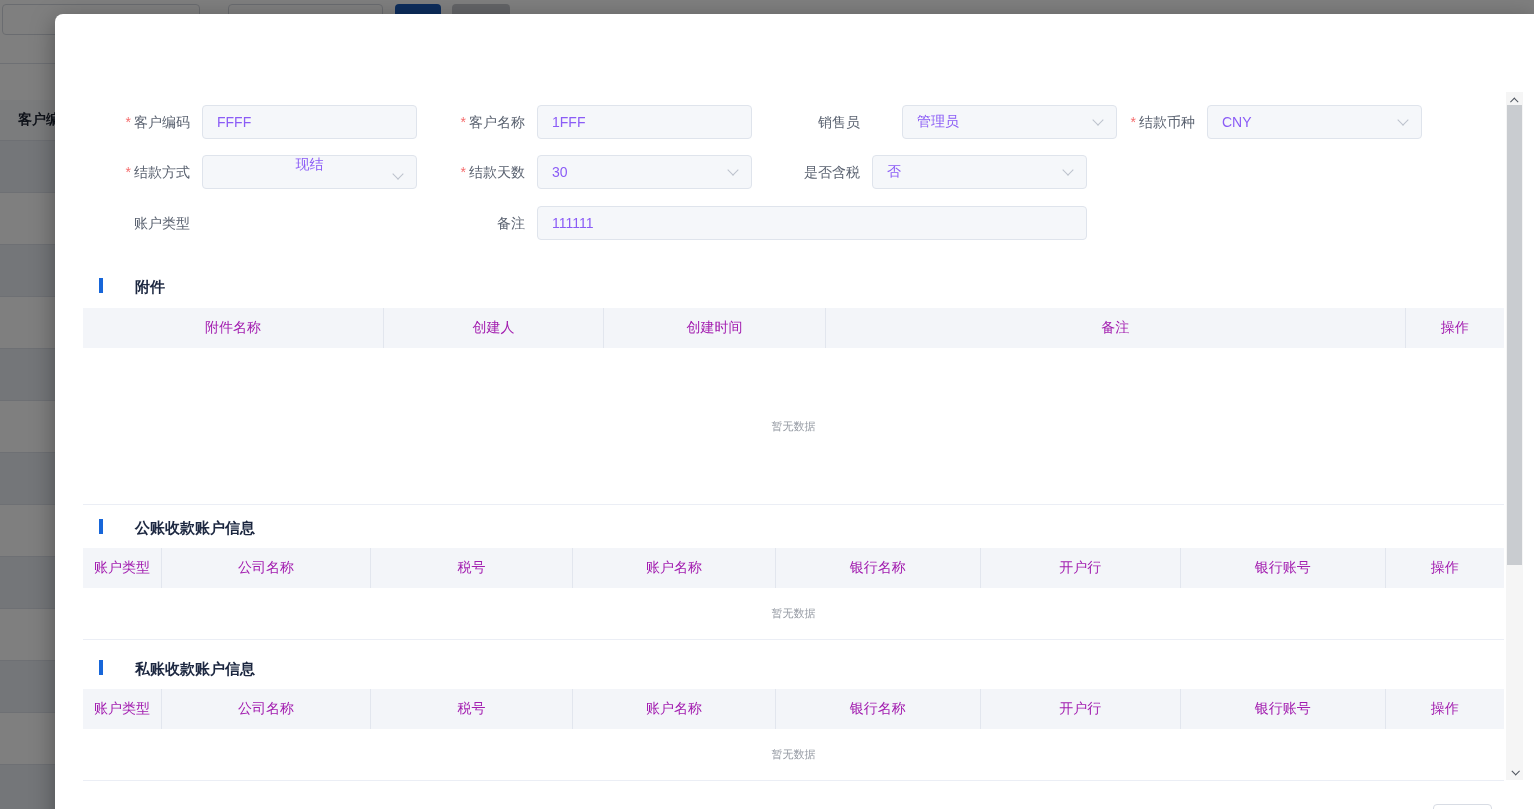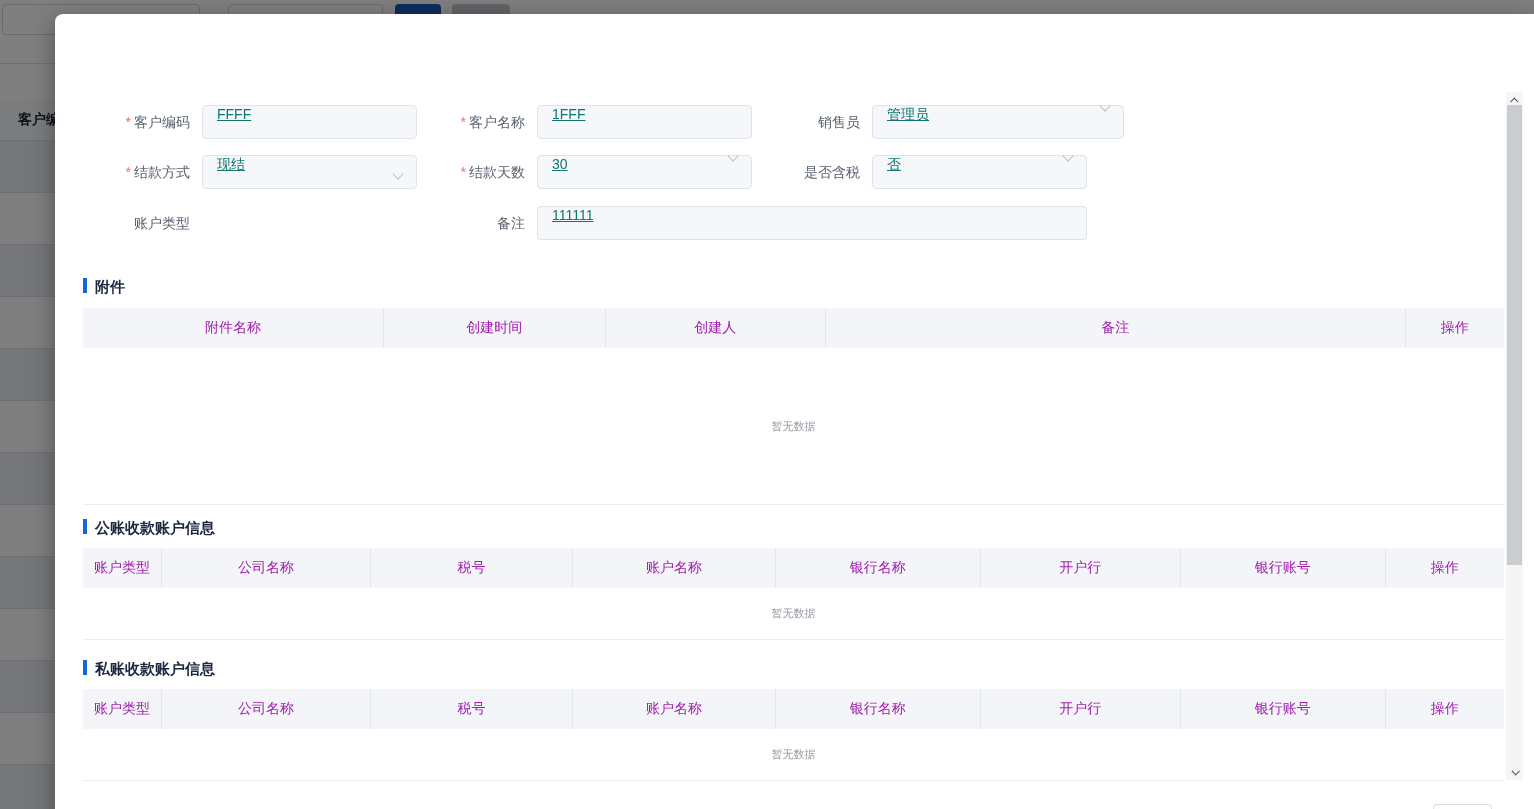--- a/index.html
+++ b/index.html
@@ -27,31 +27,31 @@
   .modal-header { position:absolute; left:0; top:0; width:100%; height:58px; border-bottom:1px solid #e9eaee; }
   .modal-title { position:absolute; left:20px; top:20px; font-size:17px; font-weight:bold; color:#17233d; }
   .win-icon { position:absolute; top:27px; width:18px; height:18px; cursor:pointer; display:flex; align-items:center; justify-content:center; }
   .win-icon svg { display:block; }
 
   
   .field { position:absolute; display:flex; height:34px; }
   .flabel { width:120px; text-align:right; margin-right:12px; line-height:34px; font-size:14px; color:#5a6270; white-space:nowrap; }
   .req { color:#f56c6c; margin-right:3px; }
   .control { height:34px; border:1px solid #dfe4ec; border-radius:4px; background:#f5f7fa;
-             display:flex; padding:0 14px; font-size:14px; color:#0f766e;text-decoration:underline; }
+             display:flex; align-items:center; padding:0 14px; font-size:14px; color:#8b5cf6; }
   .chevron { width:8px; height:8px; border-right:1.5px solid #bcc2cd; border-bottom:1.5px solid #bcc2cd;
              transform:rotate(45deg); margin-left:auto; margin-top:-4px; }
   .grp { display:flex; height:34px; }
   .grp .val-part { flex:1; border:1px solid #dfe4ec; border-right:none; border-radius:4px 0 0 4px; background:#fff;
                    display:flex; align-items:center; padding:0 14px; font-size:14px; color:#20252e; }
   .grp .suffix { width:55px; border:1px solid #dfe4ec; border-radius:0 4px 4px 0; background:#f5f7fa;
                  display:flex; align-items:center; justify-content:center; font-size:14px; color:#9aa0ab; }
 
   
-  .section-head { position:absolute; left:28px; display:flex; height:18px; }
+  .section-head { position:absolute; left:44px; display:flex; height:18px;gap:24px; }
   .sbar { width:4px; height:15px; background:#1766d9; margin-right:8px; }
   .stitle { font-size:15px; font-weight:bold; color:#1c2740; }
   .tbl { position:absolute; left:28px; width:1421px; }
   .thead { display:flex; height:40px; background:#f3f5f9; }
   .th { display:flex; align-items:center; justify-content:center; font-size:14px; font-weight:normal; color:#a21caf; }
   .th + .th { border-left:1px solid #e2e6ee; }
   .tempty { border-bottom:1px solid #ebeef5; display:flex; align-items:center; justify-content:center;
             font-size:11px; color:#959aa3; }
 
   
@@ -104,22 +104,29 @@
     </div>
   </div>
   <div class="field" style="left:350px; top:91px;">
     <label class="flabel"><span class="req">*</span><span>客户名称</span></label>
     <div class="control" style="width:215px;">
       <span>1FFF</span>
     </div>
   </div>
   <div class="field" style="left:685px; top:91px;">
     <label class="flabel"><span>销售员</span></label>
-    <div class="control" style="width:252px;">
+    <div class="control" style="width:215px;margin-left:30px;">
       <span>管理员</span>
+      <span class="chevron"></span>
+    </div>
+  </div>
+  <div class="field" style="left:1020px; top:91px;">
+    <label class="flabel"><span class="req">*</span><span>结款币种</span></label>
+    <div class="control" style="width:215px;">
+      <span>CNY</span>
       <span class="chevron"></span>
     </div>
   </div>
 
   <div class="field" style="left:15px; top:141px;">
     <label class="flabel"><span class="req">*</span><span>结款方式</span></label>
     <div class="control" style="width:215px;flex-direction:column;">
       <span>现结</span>
       <span class="chevron"></span>
     </div>
@@ -149,22 +156,22 @@
     </div>
   </div>
 
   <div class="section-head" style="top:264px;">
     <span class="sbar"></span>
     <span class="stitle">附件</span>
   </div>
   <div class="tbl" style="top:294px;">
     <div class="thead">
       <div class="th" style="width:21.1%;">附件名称</div>
+      <div class="th" style="width:15.5%;">创建人</div>
       <div class="th" style="width:15.6%;">创建时间</div>
-      <div class="th" style="width:15.5%;">创建人</div>
       <div class="th" style="width:40.8%;">备注</div>
       <div class="th" style="width:7.0%;">操作</div>
     </div>
     <div class="tempty" style="height:157px;">暂无数据</div>
   </div>
 
   <div class="section-head" style="top:505px;">
     <span class="sbar"></span>
     <span class="stitle">公账收款账户信息</span>
   </div>

